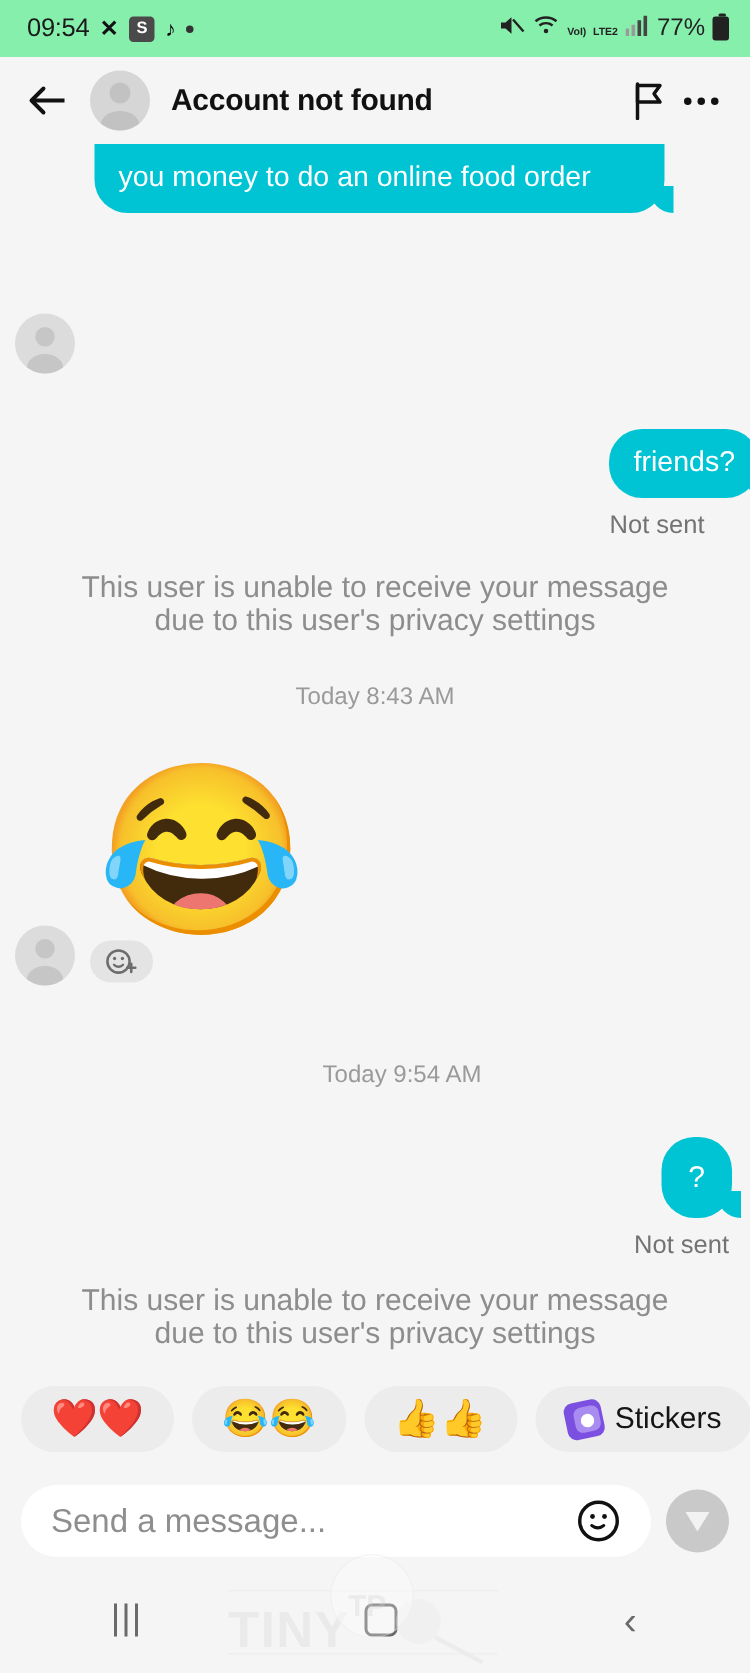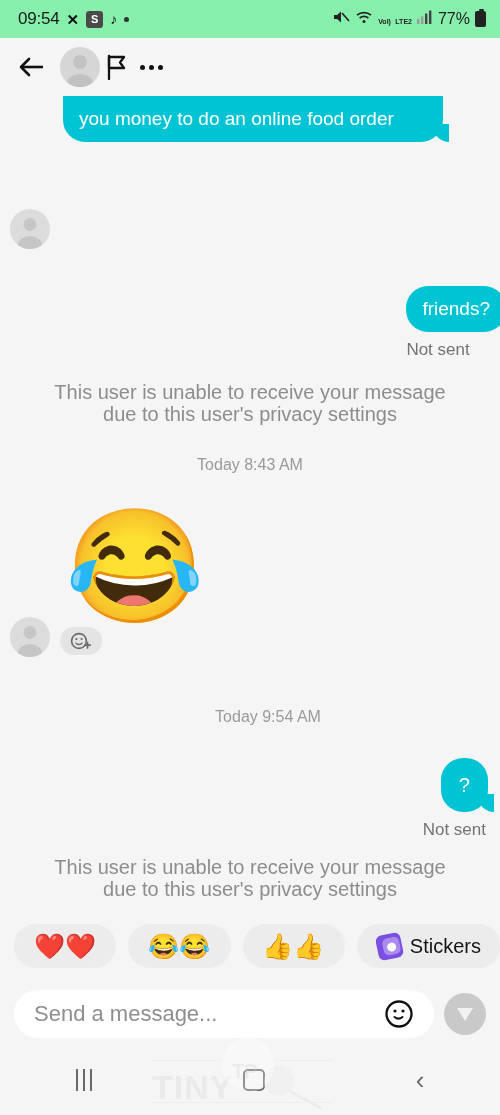--- a/index.html
+++ b/index.html
@@ -234,20 +234,21 @@
 </div>
 
 <div class="header">
   <span class="back-arrow">
     <svg width="26" height="22" viewBox="0 0 26 22">
       <line x1="2" y1="11" x2="24" y2="11" stroke="#111" stroke-width="2.6"></line>
       <polyline points="10,3 2,11 10,19" fill="none" stroke="#111" stroke-width="2.6" stroke-linecap="round" stroke-linejoin="round"></polyline>
     </svg>
   </span>
   <span class="hdr-avatar"></span>
+  <span class="hdr-title">Account not found</span>
   <span class="hdr-icon">
     <svg width="24" height="26" viewBox="0 0 24 26">
       <line x1="4" y1="2" x2="4" y2="25" stroke="#111" stroke-width="2.3" stroke-linecap="round"></line>
       <path d="M4 3h15l-4 5.5 4 5.5H4z" fill="none" stroke="#111" stroke-width="2.3" stroke-linejoin="round"></path>
     </svg>
   </span>
   <span class="hdr-icon">
     <span class="dots">
         <i></i>
         <i></i>

